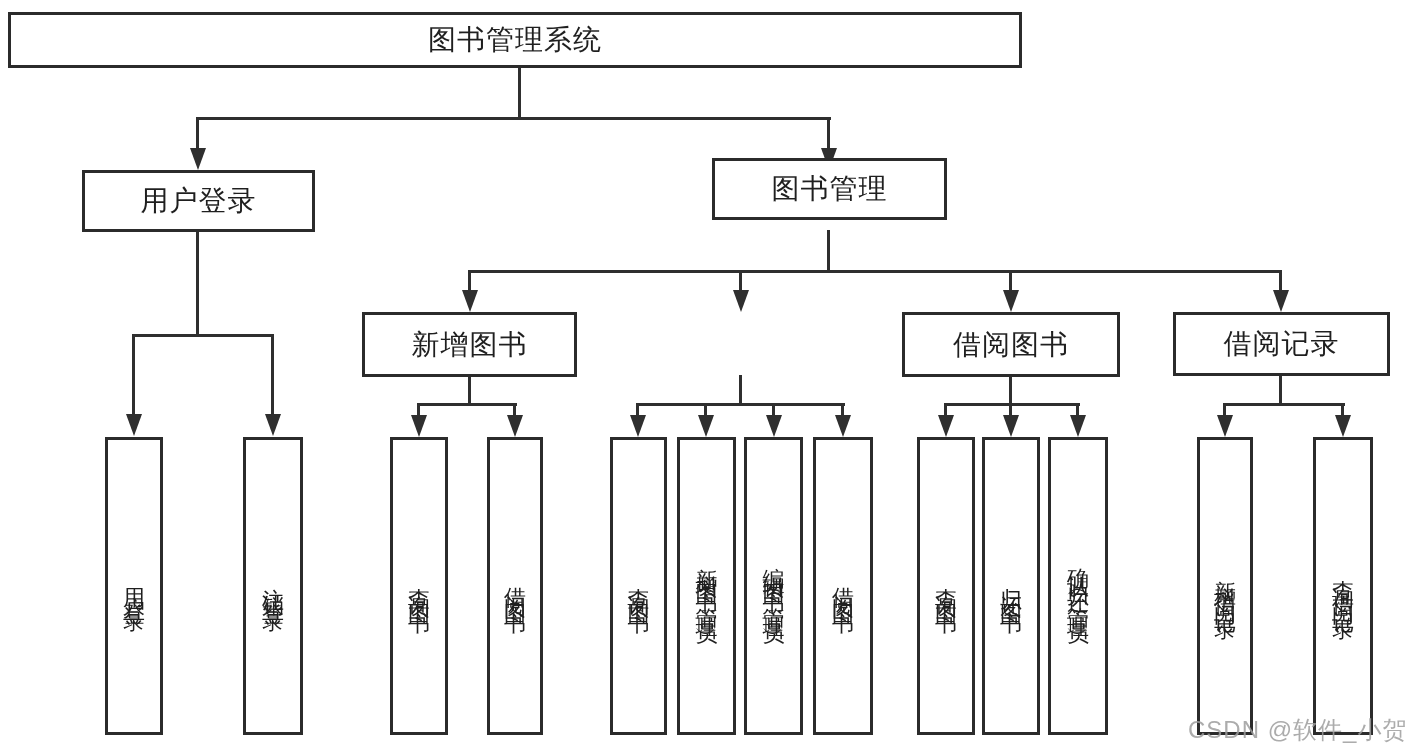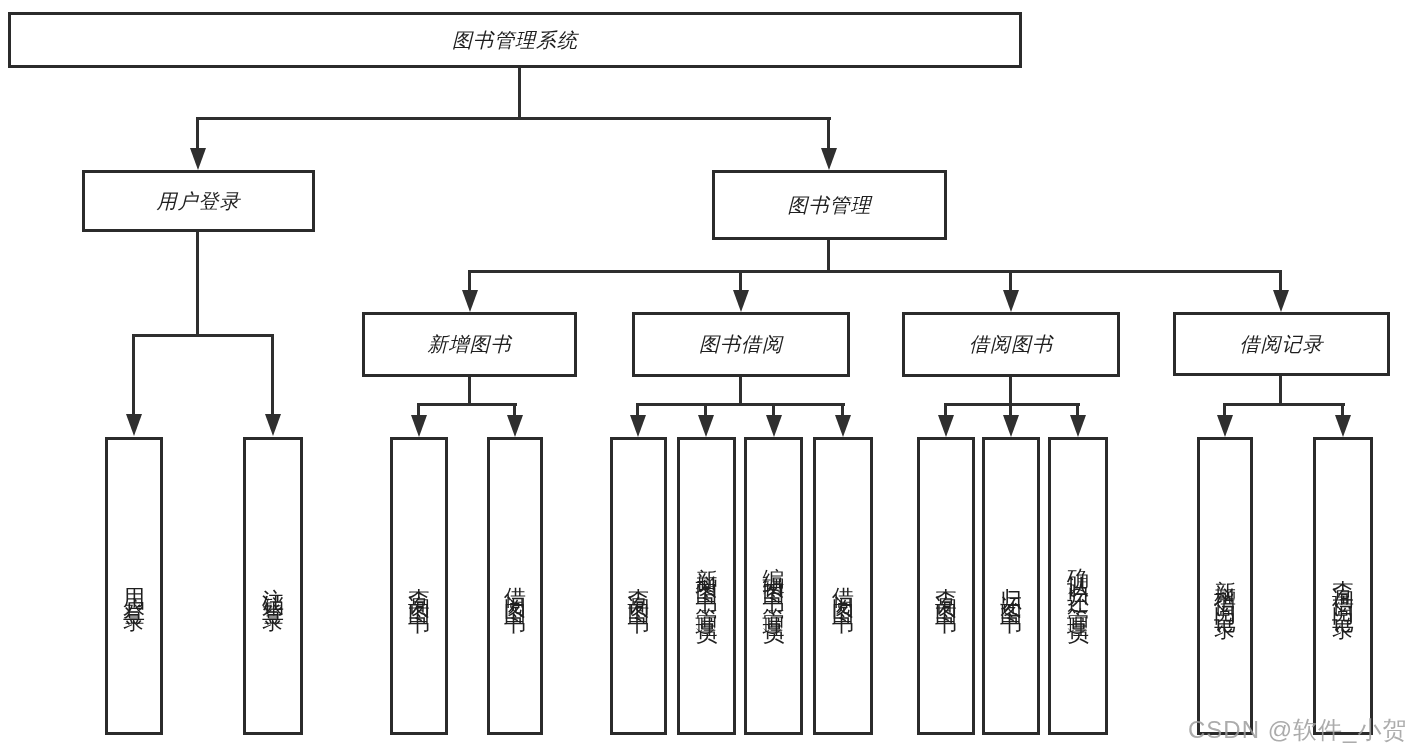--- a/index.html
+++ b/index.html
@@ -14,21 +14,21 @@
     position:absolute;
     box-sizing:border-box;
     background:#ffffff;
     border:3px solid #2b2b2b;
     color:#1f1f1f;
     display:flex;
     align-items:center;
     justify-content:center;
     z-index:2;
   }
-  .hbox { font-size:20px; letter-spacing:1px;font-style:italic; }
+  .hbox { font-size:28px; letter-spacing:1px; }
   .vbox {
     writing-mode:vertical-rl;
     text-orientation:mixed;
     font-size:22px;
     letter-spacing:8px;
     line-height:1;
   }
   .vline { position:absolute; width:3px; background:#2f2f2f; z-index:1; }
   .hline { position:absolute; height:3px; background:#2f2f2f; z-index:1; }
   .arrow {
@@ -108,24 +108,23 @@
   <div class="vline" style="left:1279px;top:375px;height:30px"></div>
   <div class="hline" style="left:1223px;top:403px;width:122px"></div>
   <div class="vline" style="left:1223px;top:403px;height:15px"></div>
   <div class="arrow" style="left:1217px;top:415px"></div>
   <div class="vline" style="left:1341px;top:403px;height:15px"></div>
   <div class="arrow" style="left:1335px;top:415px"></div>
 
   <div class="box hbox" style="left:8px;top:12px;width:1014px;height:56px">图书管理系统</div>
 
   <div class="box hbox" style="left:82px;top:170px;width:233px;height:62px">用户登录</div>
-  <div class="box hbox" style="left:712px;top:170px;width:235px;height:70px">图书管理</div>
+  <div class="box hbox" style="left:712px;top:158px;width:235px;height:62px">图书管理</div>
 
   <div class="box hbox" style="left:362px;top:312px;width:215px;height:65px">新增图书</div>
-  <div class="box hbox" style="left:632px;top:312px;width:218px;height:65px">图书借阅</div>
   <div class="box hbox" style="left:902px;top:312px;width:218px;height:65px">借阅图书</div>
   <div class="box hbox" style="left:1173px;top:312px;width:217px;height:64px">借阅记录</div>
 
   <div class="box vbox" style="left:105px;top:437px;width:58px;height:298px">用户登录</div>
   <div class="box vbox" style="left:243px;top:437px;width:60px;height:298px">注销登录</div>
 
   <div class="box vbox" style="left:390px;top:437px;width:58px;height:298px">查询图书</div>
   <div class="box vbox" style="left:487px;top:437px;width:56px;height:298px">借阅图书</div>
 
   <div class="box vbox" style="left:610px;top:437px;width:57px;height:298px">查询图书</div>

